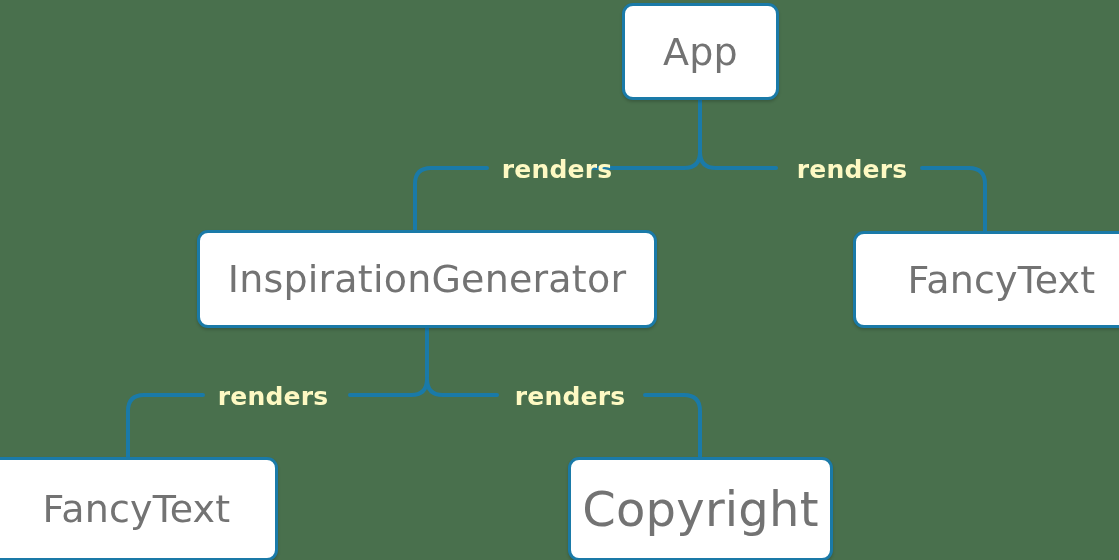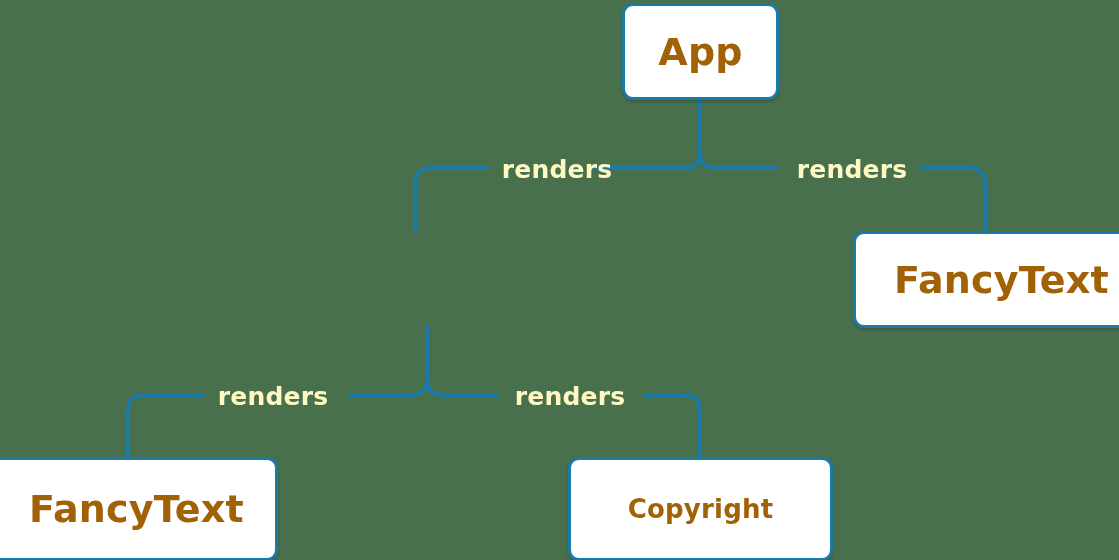--- a/index.html
+++ b/index.html
@@ -32,23 +32,23 @@
     box-sizing: border-box;
     background: #ffffff;
     border: 3px solid #1a7aa8;
     border-radius: 11px;
     display: flex;
     align-items: center;
     justify-content: center;
     box-shadow: 0 2px 3px rgba(0,0,0,0.18);
   }
   .node-label {
-    color: #a16207;
+    color: #737373;
     font-family: "DejaVu Sans", sans-serif;
-    font-weight: 700;
+    font-weight: 400;
     letter-spacing: 0.2px;
     white-space: nowrap;
   }
   .edge-label {
     position: absolute;
     color: #fef9c3;
     font-family: "DejaVu Sans", sans-serif;
     font-weight: 600;
     font-size: 25px;
     letter-spacing: 0.2px;
@@ -91,26 +91,29 @@
   <div class="edge-label" style="left:852px; top:169px;">renders</div>
 
   <div class="edge-label" style="left:273px; top:396px;">renders</div>
 
   <div class="edge-label" style="left:570px; top:396px;">renders</div>
 
   <div class="node-box" style="left:622px; top:3px; width:157px; height:97px;">
     <span class="node-label" style="font-size:38px;">App</span>
   </div>
 
+  <div class="node-box" style="left:197px; top:230px; width:460px; height:98px;">
+    <span class="node-label" style="font-size:38px;">InspirationGenerator</span>
+  </div>
 
   <div class="node-box" style="left:853px; top:231px; width:297px; height:97px;">
     <span class="node-label" style="font-size:38px;">FancyText</span>
   </div>
 
   <div class="node-box" style="left:-31px; top:457px; width:309px; height:104px;">
     <span class="node-label" style="font-size:38px; padding-left:26px;">FancyText</span>
   </div>
 
   <div class="node-box" style="left:568px; top:457px; width:265px; height:104px;">
-    <span class="node-label" style="font-size:26px;">Copyright</span>
+    <span class="node-label" style="font-size:48px;">Copyright</span>
   </div>
 
 </div>
 
 </body></html>

